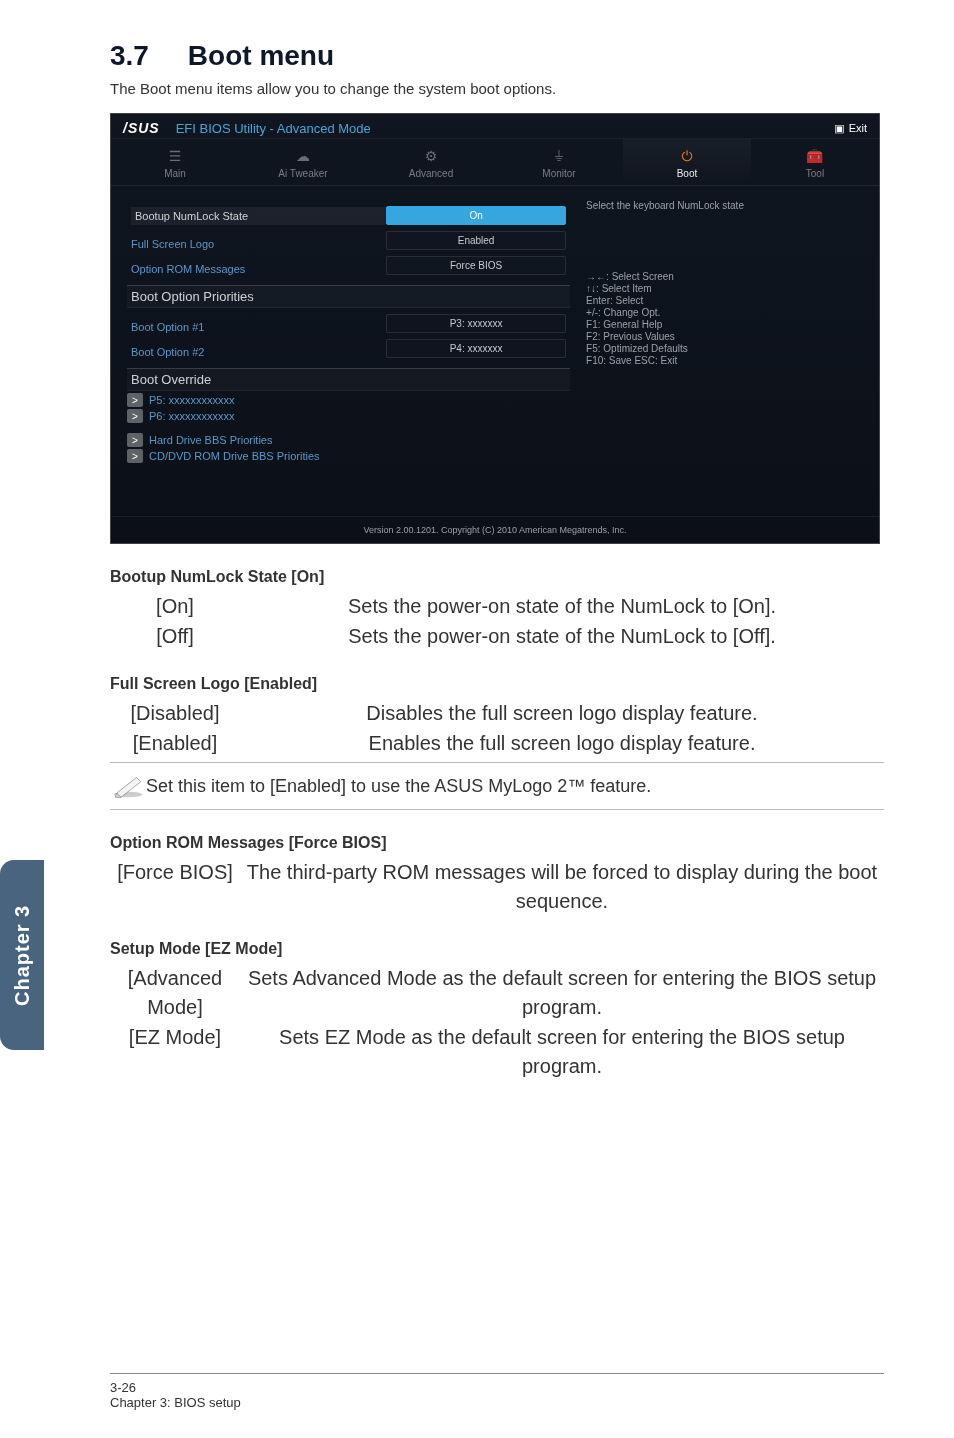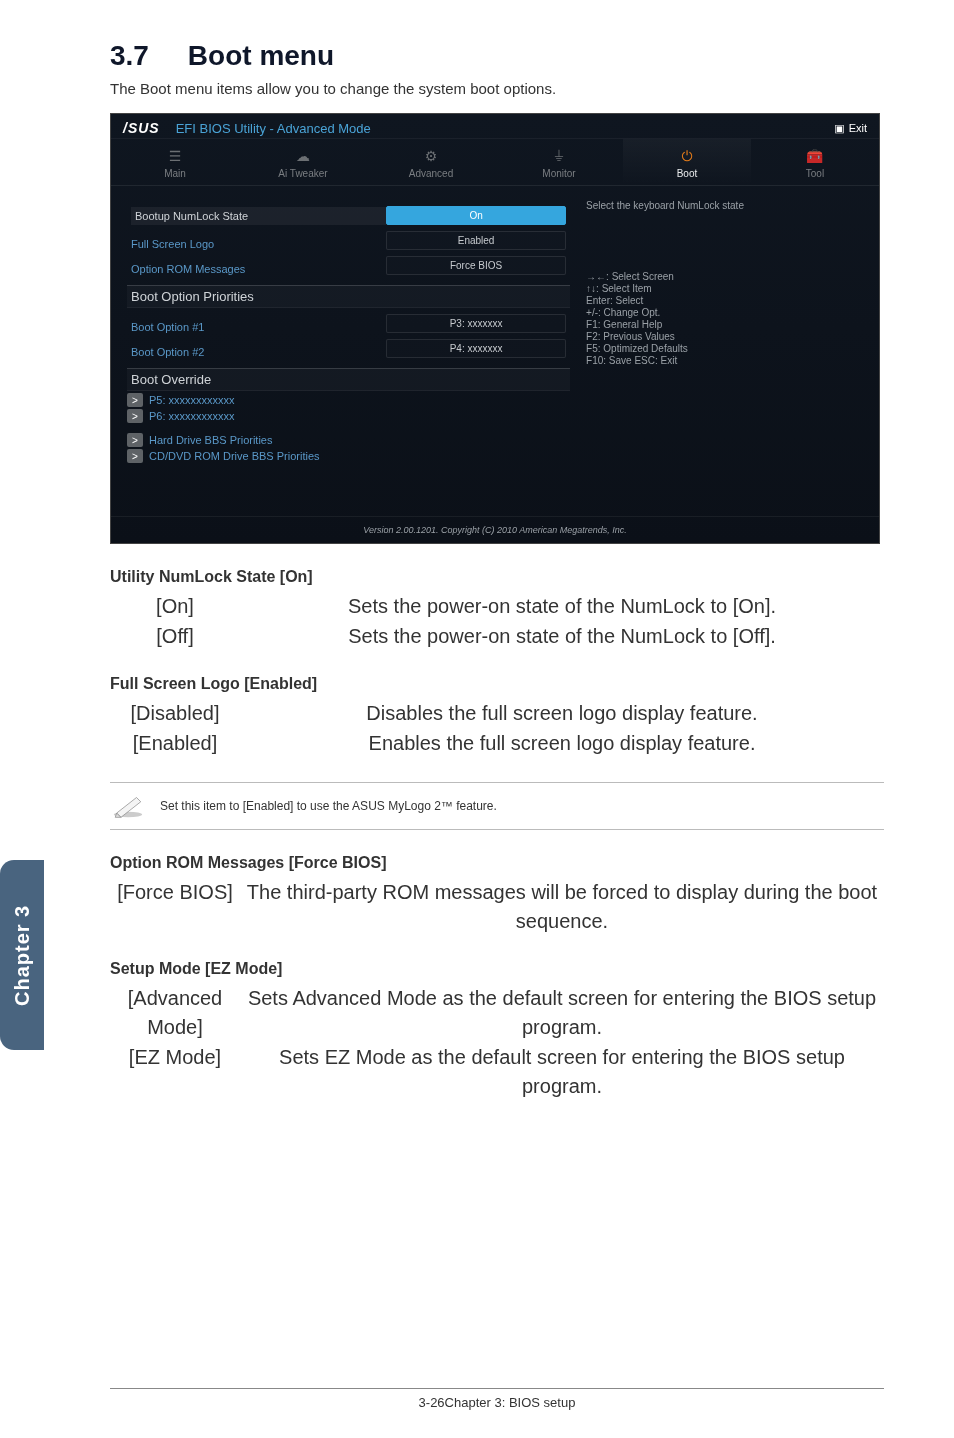--- a/index.html
+++ b/index.html
@@ -149,47 +149,45 @@
     margin-right: 6px;
     border-radius: 2px;
   }
   .bios-help-keys div { margin: 1px 0; }
   .bios-footer {
     text-align: center;
     padding: 8px 0;
     font-size: 9px;
     color: #9aa0a6;
     border-top: 1px solid rgba(255,255,255,.06);
-    font-style: italic;
   }
   
   .subhead {
     font-weight: bold;
     font-size: 16px;
     margin-top: 24px;
     margin-bottom: 6px;
   }
   .def-row {
     display: flex;
     font-size: 20px;
     line-height: 1.45;
     margin: 1px 0;
     text-align: center;
   }
   .def-key { width: 130px; flex-shrink: 0; }
   .def-val { flex: 1; }
   .note-row {
     display: flex;
     align-items: center;
-    gap: 14px;
     border-top: 1px solid #bbb;
     border-bottom: 1px solid #bbb;
     padding: 8px 0;
-    margin: 24px 0 14px;
-    font-size: 12px;
+    margin: 4px 0 14px;
+    font-size: 18px;
   }
   .note-icon {
     width: 36px; height: 30px;
     display:flex; align-items:center; justify-content:center;
   }
   .note-icon svg { width: 34px; height: 26px; }
   
   .side-tab {
     position: absolute;
     left: 0;
@@ -210,25 +208,26 @@
     font-weight: bold;
     letter-spacing: 1px;
   }
   
   .page-footer {
     position: absolute;
     bottom: 28px;
     left: 110px;
     right: 70px;
     display: flex;
-    justify-content: center;
+    justify-content: flex-start;
     font-size: 13px;
     color: #333;
     border-top: 1px solid #888;
     padding-top: 6px;
+    flex-direction: column;
   }
 </style>
 </head>
 <body>
 
 <div class="page">
 
   <h1 class="section-title">
     <span>3.7</span>&nbsp;&nbsp;&nbsp;&nbsp;
     <span>Boot menu</span>
@@ -327,21 +326,21 @@
           <div>F1: General Help</div>
           <div>F2: Previous Values</div>
           <div>F5: Optimized Defaults</div>
           <div>F10: Save   ESC: Exit</div>
         </div>
       </div>
     </div>
     <div class="bios-footer">Version 2.00.1201.  Copyright (C) 2010 American Megatrends, Inc.</div>
   </div>
 
-  <div class="subhead">Utility NumLock State [On]</div>
+  <div class="subhead">Bootup NumLock State [On]</div>
   <div class="def-row">
       <div class="def-key">[On]</div>
       <div class="def-val">Sets the power-on state of the NumLock to [On].</div>
     </div>
   <div class="def-row">
       <div class="def-key">[Off]</div>
       <div class="def-val">Sets the power-on state of the NumLock to [Off].</div>
     </div>
 
   <div class="subhead">Full Screen Logo [Enabled]</div>

